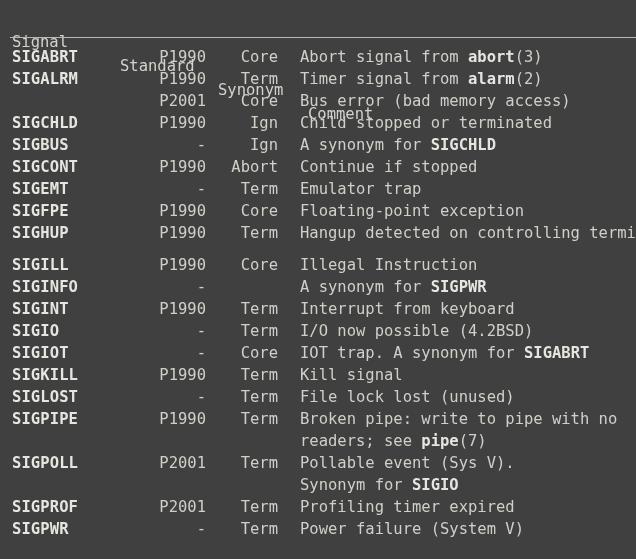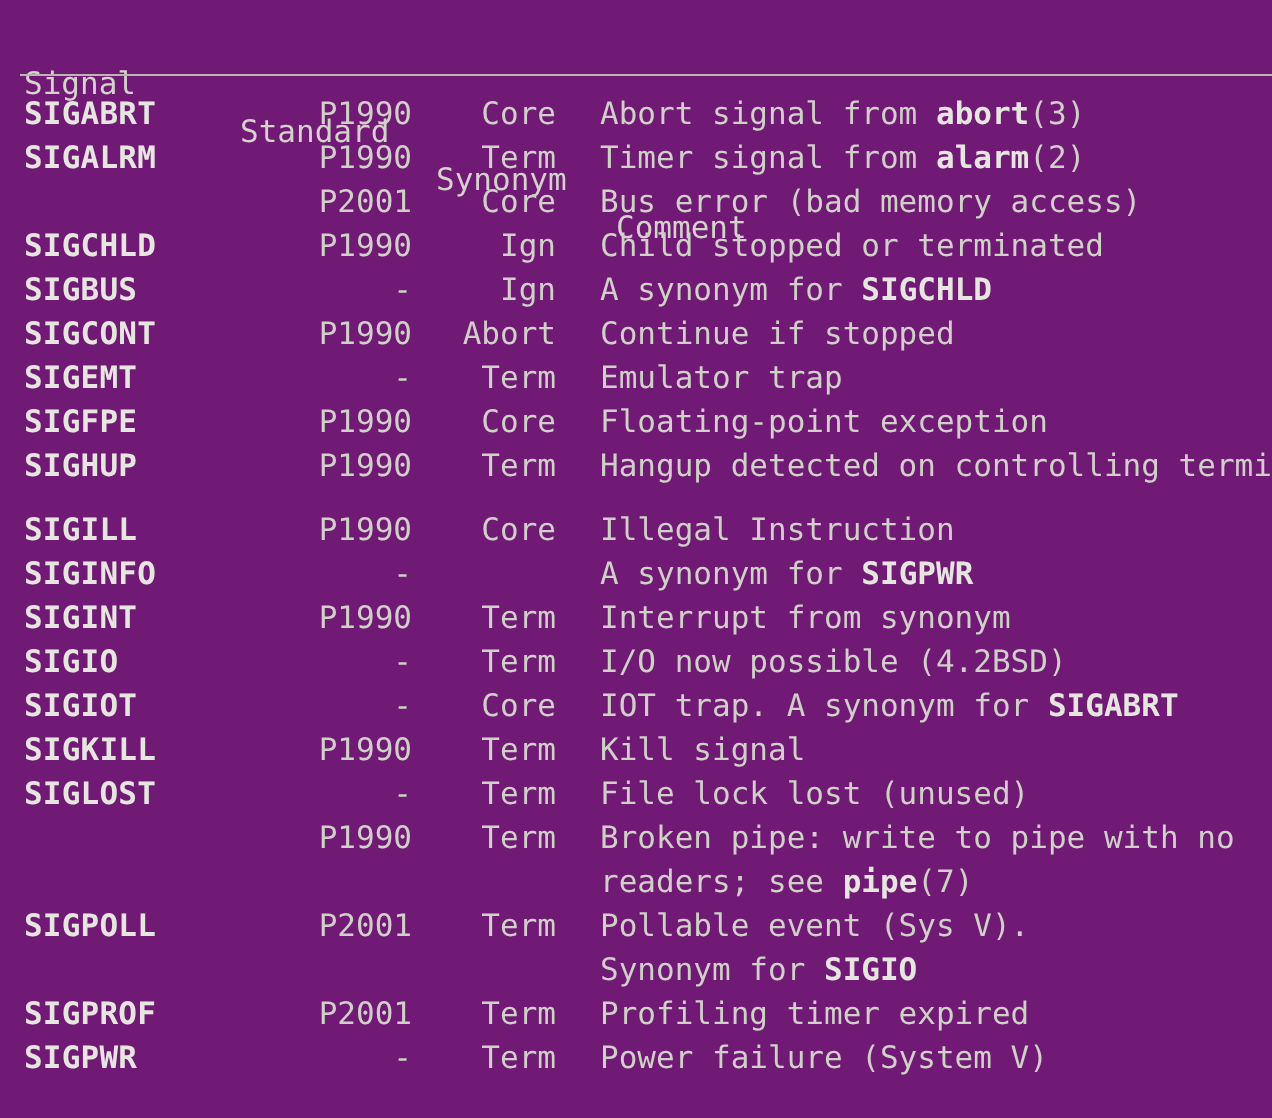--- a/index.html
+++ b/index.html
@@ -12,21 +12,21 @@
     height: 559px;
     overflow: hidden;
     position: relative;
     font-family: "DejaVu Sans Mono", "Liberation Mono", monospace;
   }
 
   #page {
     position: relative;
     width: 636px;
     height: 559px;
-    background: #701a75;
+    background: #404040;
     overflow: hidden;
   }
 
   
   .table-head {
     position: relative;
     height: 38px;
   }
   .head-row {
     position: absolute;
@@ -142,26 +142,26 @@
       <div class="row"><span class="cell c-standard">P2001</span><span class="cell c-action">Core</span><span class="cell c-comment"><span>Bus error (bad memory access)</span></span></div>
       <div class="row"><span class="cell c-signal">SIGCHLD</span><span class="cell c-standard">P1990</span><span class="cell c-action">Ign</span><span class="cell c-comment"><span>Child stopped or terminated</span></span></div>
       <div class="row"><span class="cell c-signal">SIGBUS</span><span class="cell c-standard">-</span><span class="cell c-action">Ign</span><span class="cell c-comment"><span>A synonym for </span><b>SIGCHLD</b></span></div>
       <div class="row"><span class="cell c-signal">SIGCONT</span><span class="cell c-standard">P1990</span><span class="cell c-action">Abort</span><span class="cell c-comment"><span>Continue if stopped</span></span></div>
       <div class="row"><span class="cell c-signal">SIGEMT</span><span class="cell c-standard">-</span><span class="cell c-action">Term</span><span class="cell c-comment"><span>Emulator trap</span></span></div>
       <div class="row"><span class="cell c-signal">SIGFPE</span><span class="cell c-standard">P1990</span><span class="cell c-action">Core</span><span class="cell c-comment"><span>Floating-point exception</span></span></div>
       <div class="row"><span class="cell c-signal">SIGHUP</span><span class="cell c-standard">P1990</span><span class="cell c-action">Term</span><span class="cell c-comment"><span>Hangup detected on controlling termina</span></span></div>
       <div style="height: 10px;"></div>
       <div class="row"><span class="cell c-signal">SIGILL</span><span class="cell c-standard">P1990</span><span class="cell c-action">Core</span><span class="cell c-comment"><span>Illegal Instruction</span></span></div>
       <div class="row"><span class="cell c-signal">SIGINFO</span><span class="cell c-standard">-</span><span class="cell c-action"></span><span class="cell c-comment"><span>A synonym for </span><b>SIGPWR</b></span></div>
-      <div class="row"><span class="cell c-signal">SIGINT</span><span class="cell c-standard">P1990</span><span class="cell c-action">Term</span><span class="cell c-comment"><span>Interrupt from synonym</span></span></div>
+      <div class="row"><span class="cell c-signal">SIGINT</span><span class="cell c-standard">P1990</span><span class="cell c-action">Term</span><span class="cell c-comment"><span>Interrupt from keyboard</span></span></div>
       <div class="row"><span class="cell c-signal">SIGIO</span><span class="cell c-standard">-</span><span class="cell c-action">Term</span><span class="cell c-comment"><span>I/O now possible (4.2BSD)</span></span></div>
       <div class="row"><span class="cell c-signal">SIGIOT</span><span class="cell c-standard">-</span><span class="cell c-action">Core</span><span class="cell c-comment"><span>IOT trap. A synonym for </span><b>SIGABRT</b></span></div>
       <div class="row"><span class="cell c-signal">SIGKILL</span><span class="cell c-standard">P1990</span><span class="cell c-action">Term</span><span class="cell c-comment"><span>Kill signal</span></span></div>
       <div class="row"><span class="cell c-signal">SIGLOST</span><span class="cell c-standard">-</span><span class="cell c-action">Term</span><span class="cell c-comment"><span>File lock lost (unused)</span></span></div>
-      <div class="row"><span class="cell c-standard">P1990</span><span class="cell c-action">Term</span><span class="cell c-comment"><span>Broken pipe: write to pipe with no</span></span></div>
+      <div class="row"><span class="cell c-signal">SIGPIPE</span><span class="cell c-standard">P1990</span><span class="cell c-action">Term</span><span class="cell c-comment"><span>Broken pipe: write to pipe with no</span></span></div>
       <div class="row cont"><span class="cell c-comment"><span>readers; see </span><b>pipe</b><span>(7)</span></span></div>
       <div class="row"><span class="cell c-signal">SIGPOLL</span><span class="cell c-standard">P2001</span><span class="cell c-action">Term</span><span class="cell c-comment"><span>Pollable event (Sys V).</span></span></div>
       <div class="row cont"><span class="cell c-comment"><span>Synonym for </span><b>SIGIO</b></span></div>
       <div class="row"><span class="cell c-signal">SIGPROF</span><span class="cell c-standard">P2001</span><span class="cell c-action">Term</span><span class="cell c-comment"><span>Profiling timer expired</span></span></div>
       <div class="row"><span class="cell c-signal">SIGPWR</span><span class="cell c-standard">-</span><span class="cell c-action">Term</span><span class="cell c-comment"><span>Power failure (System V)</span></span></div>
     </div>
 
   <div class="watermark">CSDN @#include&gt;</div>
 
 </div>

